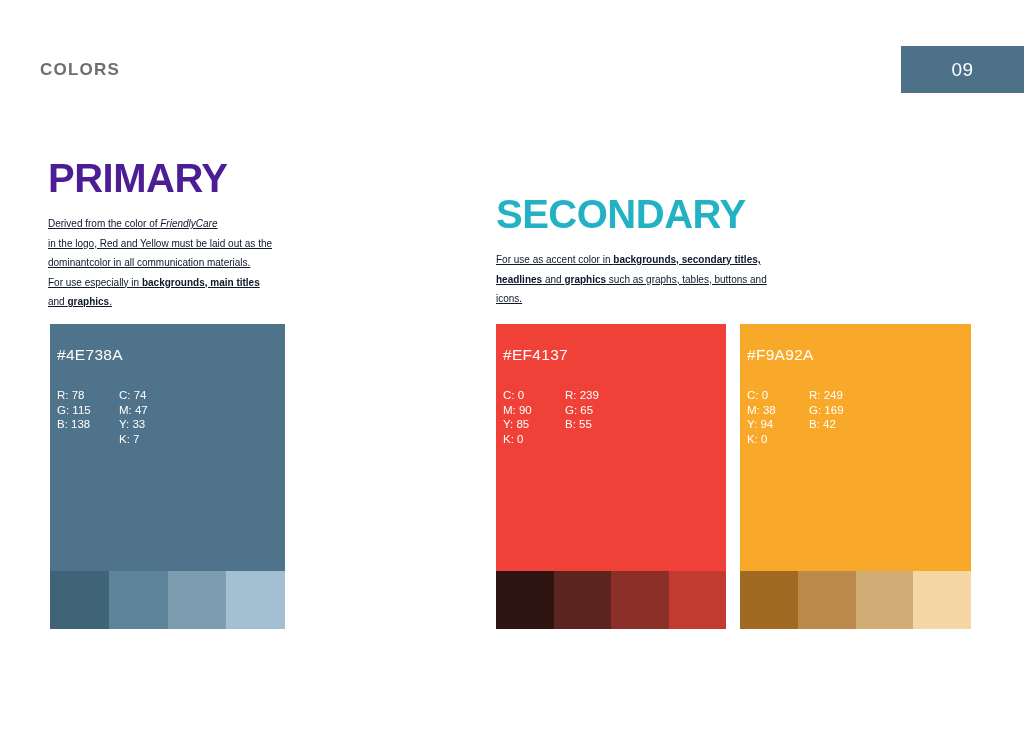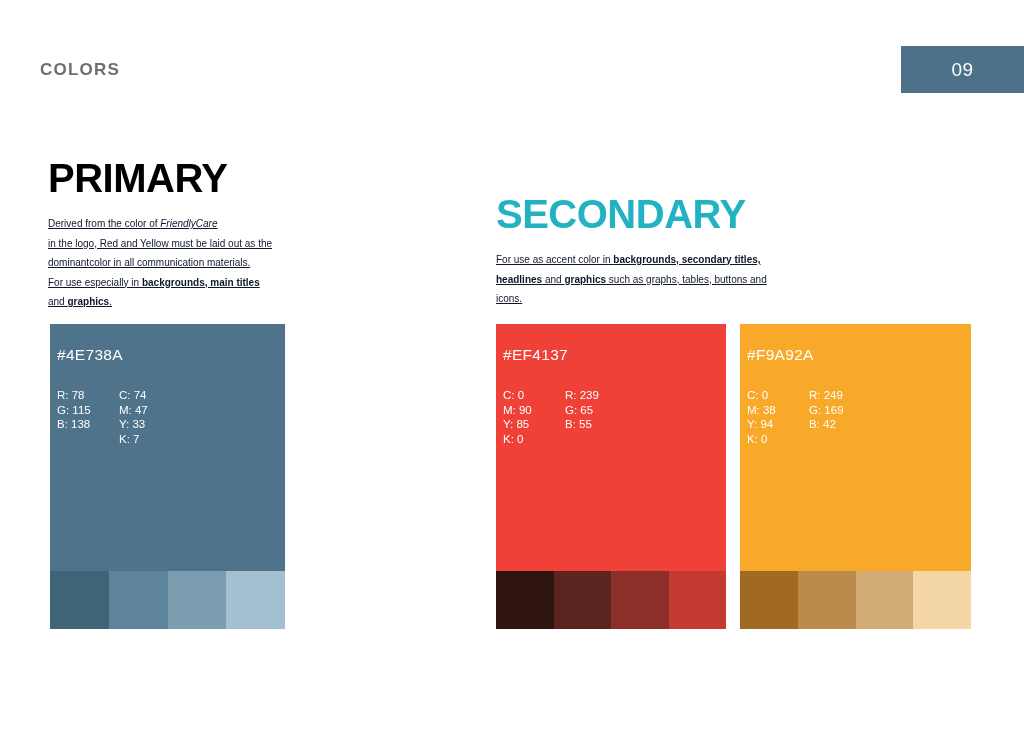--- a/index.html
+++ b/index.html
@@ -118,21 +118,21 @@
 </head>
 <body>
 
 <div class="page-title" style="color: rgb(109, 110, 112);">COLORS</div>
 
 <div class="page-badge" style="background: rgb(76, 113, 137);">
   <span class="page-badge-num">09</span>
 </div>
 
 <div class="column primary">
-  <div class="section-heading" style="color: #000000;">PRIMARY</div>
+  <div class="section-heading" style="color: #4c1d95;">PRIMARY</div>
   <div class="section-body"><span>Derived from the color of </span><i>FriendlyCare</i><br><span>in the logo, Red and Yellow must be laid out as the</span><br><span>dominantcolor in all communication materials.</span><br><span>For use especially in </span><b>backgrounds, main titles</b><br><span>and </span><b>graphics</b><span>.</span></div>
 </div>
 
 <div class="column secondary">
   <div class="section-heading" style="color: rgb(34, 178, 196);">SECONDARY</div>
   <div class="section-body"><span>For use as accent color in </span><b>backgrounds, secondary titles,</b><br><b>headlines</b><span> and </span><b>graphics</b><span> such as graphs, tables, buttons and</span><br><span>icons.</span></div>
 </div>
 
 <div class="swatches">
 

